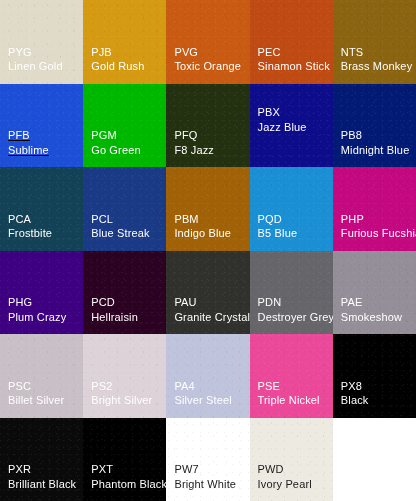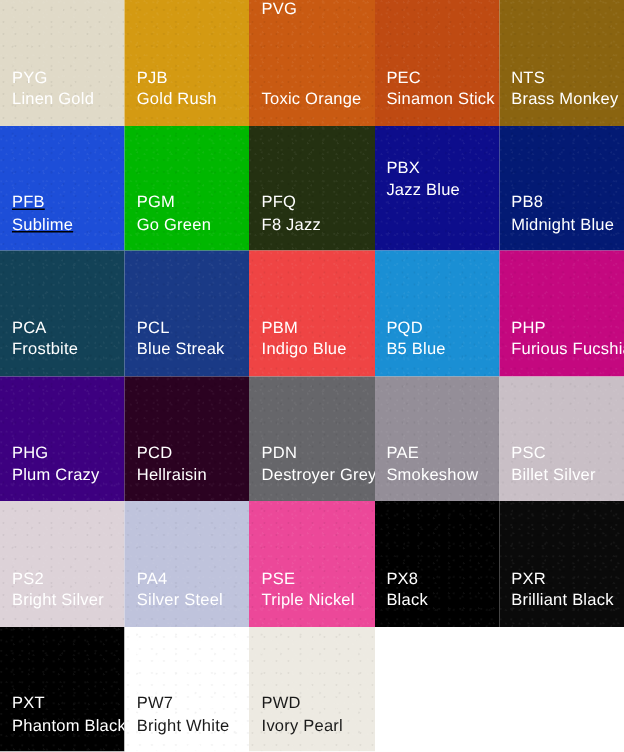--- a/index.html
+++ b/index.html
@@ -67,21 +67,21 @@
 
 <div id="swatch-grid">
     <div class="swatch light-text" style="background: rgb(224, 218, 200);">
       <div class="swatch-code">PYG</div>
       <div class="swatch-name">Linen Gold</div>
     </div>
     <div class="swatch light-text" style="background: rgb(212, 154, 18);">
       <div class="swatch-code">PJB</div>
       <div class="swatch-name">Gold Rush</div>
     </div>
-    <div class="swatch light-text" style="background: rgb(201, 90, 18); justify-content: space-between;">
+    <div class="swatch light-text" style="background: rgb(201, 90, 18);">
       <div class="swatch-code">PVG</div>
       <div class="swatch-name">Toxic Orange</div>
     </div>
     <div class="swatch light-text" style="background: rgb(191, 74, 18);">
       <div class="swatch-code">PEC</div>
       <div class="swatch-name">Sinamon Stick</div>
     </div>
     <div class="swatch light-text" style="background: rgb(138, 100, 16);">
       <div class="swatch-code">NTS</div>
       <div class="swatch-name">Brass Monkey</div>
@@ -107,39 +107,43 @@
       <div class="swatch-name">Midnight Blue</div>
     </div>
     <div class="swatch light-text" style="background: rgb(19, 66, 87);">
       <div class="swatch-code">PCA</div>
       <div class="swatch-name">Frostbite</div>
     </div>
     <div class="swatch light-text" style="background: rgb(26, 58, 134);">
       <div class="swatch-code">PCL</div>
       <div class="swatch-name">Blue Streak</div>
     </div>
-    <div class="swatch light-text" style="background: #ef4444;">
+    <div class="swatch light-text" style="background: #a16207;">
       <div class="swatch-code">PBM</div>
       <div class="swatch-name">Indigo Blue</div>
     </div>
     <div class="swatch light-text" style="background: rgb(26, 143, 212);">
       <div class="swatch-code">PQD</div>
       <div class="swatch-name">B5 Blue</div>
     </div>
     <div class="swatch light-text" style="background: rgb(196, 8, 127);">
       <div class="swatch-code">PHP</div>
       <div class="swatch-name">Furious Fucshia</div>
     </div>
     <div class="swatch light-text" style="background: rgb(61, 0, 128);">
       <div class="swatch-code">PHG</div>
       <div class="swatch-name">Plum Crazy</div>
     </div>
     <div class="swatch light-text" style="background: rgb(43, 2, 33);">
       <div class="swatch-code">PCD</div>
       <div class="swatch-name">Hellraisin</div>
+    </div>
+    <div class="swatch light-text" style="background: rgb(48, 48, 45);">
+      <div class="swatch-code">PAU</div>
+      <div class="swatch-name">Granite Crystal</div>
     </div>
     <div class="swatch light-text" style="background: rgb(102, 102, 106);">
       <div class="swatch-code">PDN</div>
       <div class="swatch-name">Destroyer Grey</div>
     </div>
     <div class="swatch light-text" style="background: rgb(148, 142, 152);">
       <div class="swatch-code">PAE</div>
       <div class="swatch-name">Smokeshow</div>
     </div>
     <div class="swatch light-text" style="background: rgb(201, 191, 198);">

